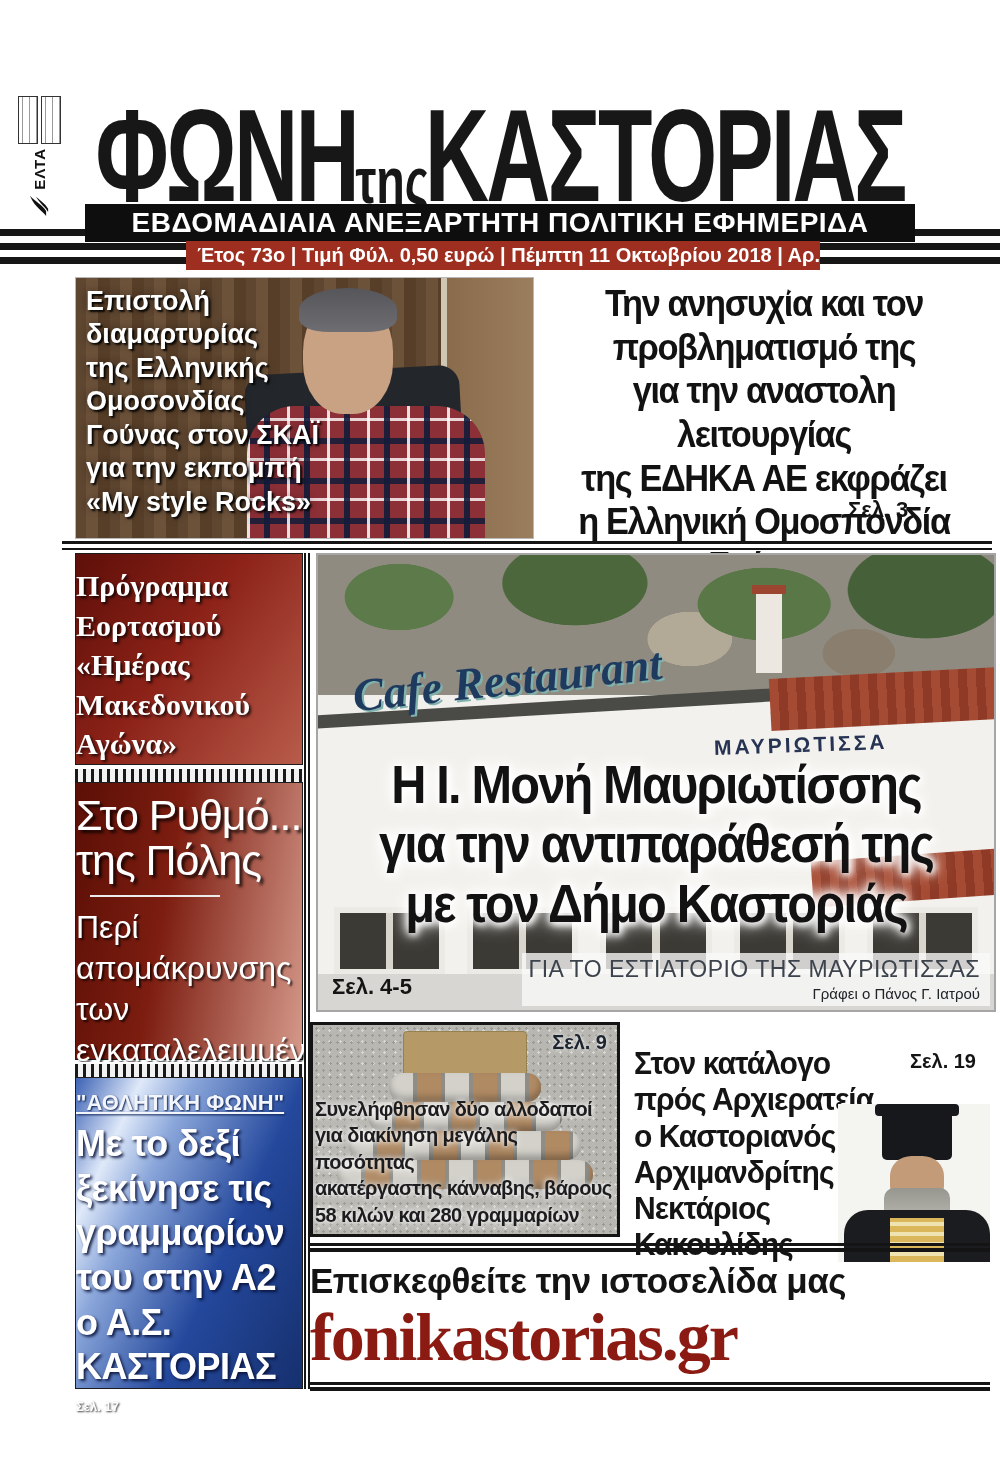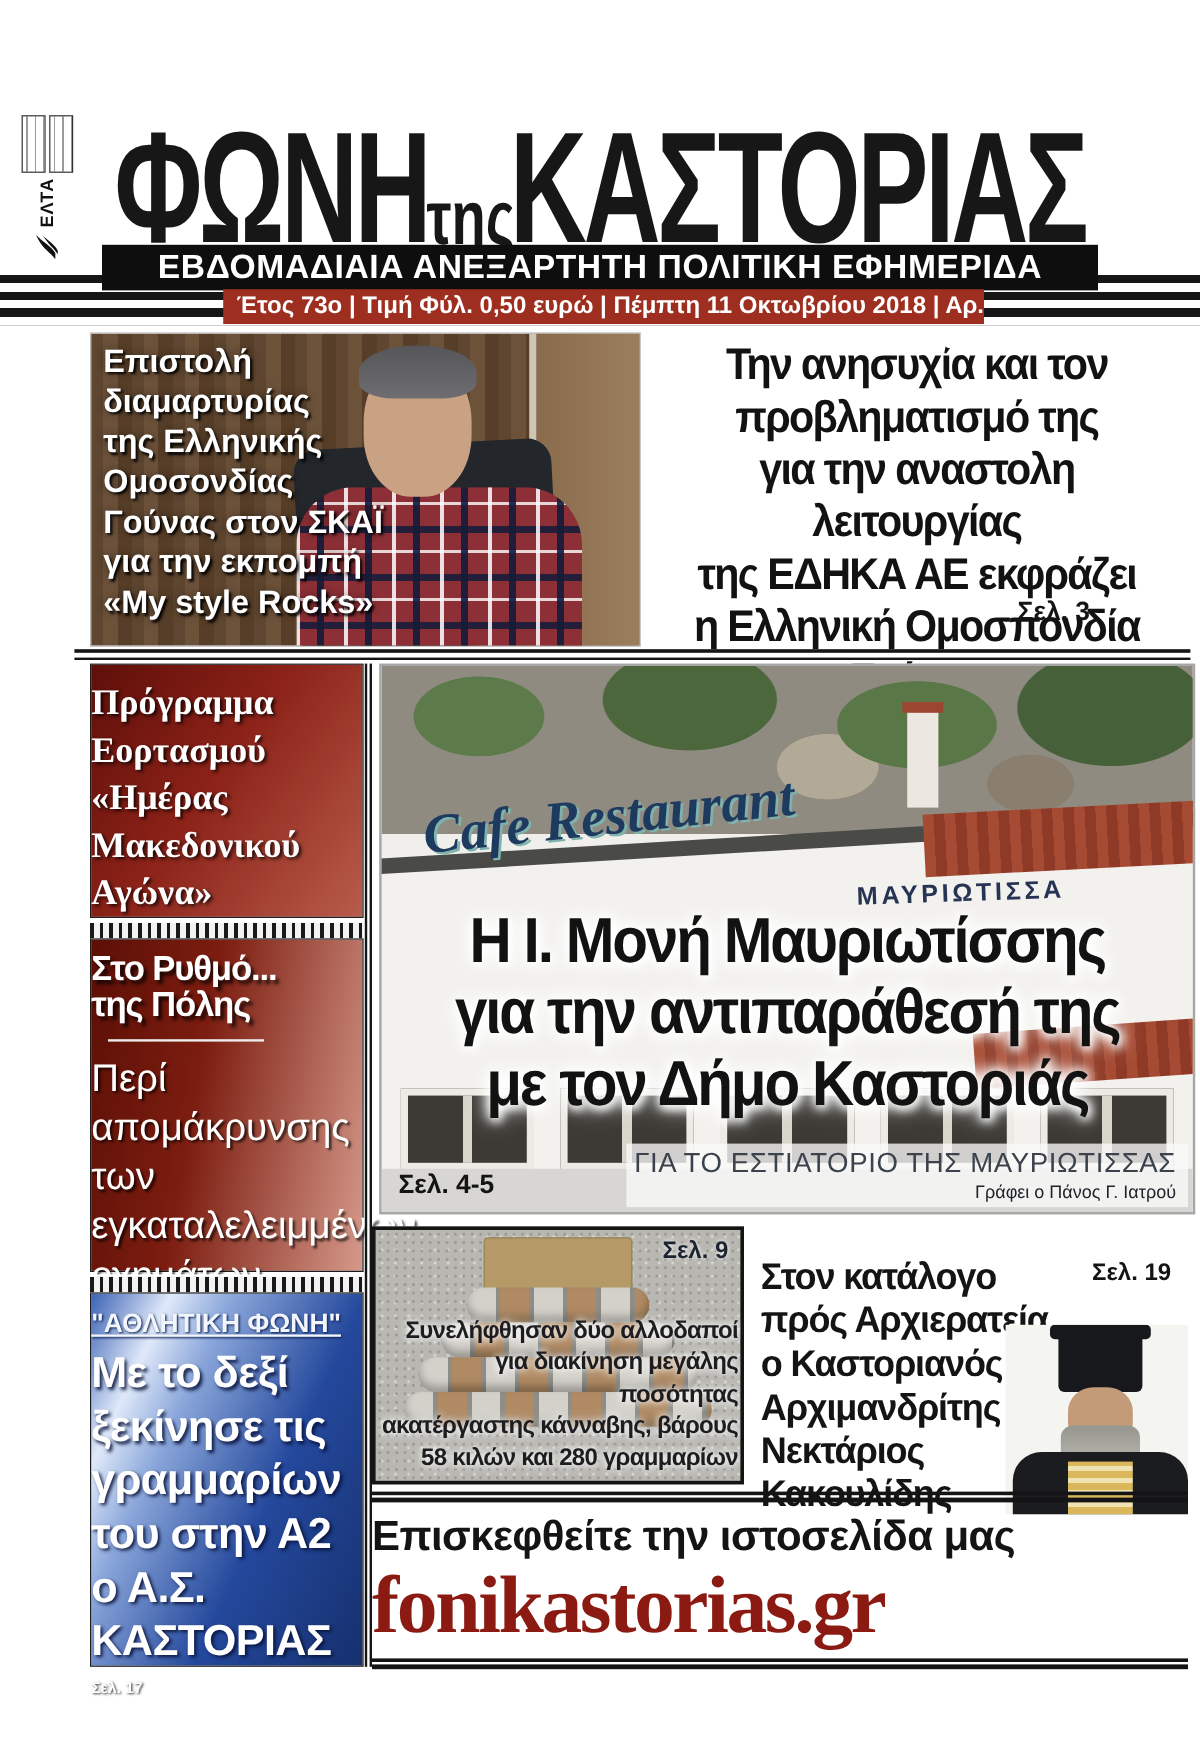--- a/index.html
+++ b/index.html
@@ -63,21 +63,21 @@
        background:linear-gradient(125deg,#5e0f09 0%,#8c2218 45%,#b85c4b 100%);
        font-family:"Liberation Serif",serif;}
   .sb1-text{font-size:30px;font-weight:bold;line-height:1.32;text-shadow:2px 2px 3px rgba(0,0,0,.8);}
   .sb-page{font-family:Liberation Sans, sans-serif;font-size:13px;font-weight:800;margin-top:9px;
        text-shadow:1px 1px 2px rgba(0,0,0,.8);}
   .hatch{position:absolute;left:75px;width:228px;height:13px;border-top:2px solid #fff;border-bottom:2px solid #fff;
        background:repeating-linear-gradient(90deg,#191919 0 3px,#f2f2f2 3px 8px);}
   .h1{top:767px;} .h2{top:1062px;}
   .sb2{top:782px;height:278px;padding-top:10px;
        background:linear-gradient(100deg,#5c0f06 0%,#7c1d10 40%,#d5998a 100%);}
-  .sb2-title{font-size:29px;font-weight:700;line-height:1.05;letter-spacing:-1px;
+  .sb2-title{font-size:43px;font-weight:400;line-height:1.05;letter-spacing:-1px;
        text-shadow:3px 3px 3px rgba(0,0,0,.75);}
   .sb2-rule{width:130px;height:2px;background:#ececec;margin:12px 0 10px 14px;}
   .sb2-body{font-size:32px;line-height:1.28;text-shadow:2px 2px 2px rgba(0,0,0,.7);}
   .sb3{top:1077px;height:312px;padding-top:12px;
        background:linear-gradient(115deg,#3c62b5 0%,#dfe9f9 18%,#8aa6da 32%,#24489c 62%,#16306e 100%);}
   .sb3-kicker{display:inline-block;font-size:22px;font-weight:800;color:#f2f5fb;
        text-decoration:underline;text-shadow:1px 1px 2px #0a1f52;margin-bottom:6px;}
   .sb3-text{font-size:36px;font-weight:800;line-height:1.24;letter-spacing:-0.5px;
        text-shadow:2px 2px 3px rgba(8,18,58,.9);}
   .vsep{position:absolute;left:304px;top:553px;height:836px;width:6px;box-sizing:border-box;
@@ -131,21 +131,21 @@
        background:#b59a68;border:1px solid #97804f;border-radius:4px;}
   .bundle{position:absolute;height:29px;border-radius:14px;
        background:repeating-linear-gradient(90deg,#d3d1ca 0 24px,#8f8d86 24px 28px,#b08a63 28px 52px,#8f8d86 52px 56px);
        box-shadow:inset 0 -5px 7px rgba(0,0,0,.28);}
   .bundle:nth-of-type(2){top:48px;left:25%;width:50%;}
   .bundle:nth-of-type(3){top:77px;left:18%;width:64%;}
   .bundle:nth-of-type(4){top:106px;left:12%;width:76%;}
   .bundle:nth-of-type(5){top:135px;left:8%;width:84%;}
   .drug-pageref{position:absolute;right:10px;top:6px;font-size:20px;font-weight:800;color:#1c2430;
        text-shadow:0 0 4px #fff;}
-  .drug-caption{position:absolute;left:2px;right:2px;bottom:6px;text-align:right;font-size:20px;
+  .drug-caption{position:absolute;left:2px;right:2px;bottom:6px;text-align:left;font-size:20px;
        font-weight:800;line-height:1.32;letter-spacing:-0.6px;color:#1d1d20;
        text-shadow:0 0 5px rgba(255,255,255,.95),0 0 10px rgba(255,255,255,.85);margin-top:32px;}
 
   
   .priest-box{position:absolute;left:632px;top:1022px;width:358px;height:216px;margin-top:24px;}
   .priest-headline{position:absolute;left:2px;top:0;font-size:31px;font-weight:900;line-height:1.17;
        letter-spacing:-1px;color:#141414;transform:scaleX(0.97);transform-origin:left top;}
   .priest-pageref{position:absolute;right:14px;top:4px;font-size:20px;font-weight:800;}
   .priest-photo{position:absolute;right:0;bottom:0;width:152px;height:158px;background:#f4f4f1;overflow:hidden;}
   .p-hat{position:absolute;left:44px;top:2px;width:70px;height:54px;background:#17181c;border-radius:5px;}

